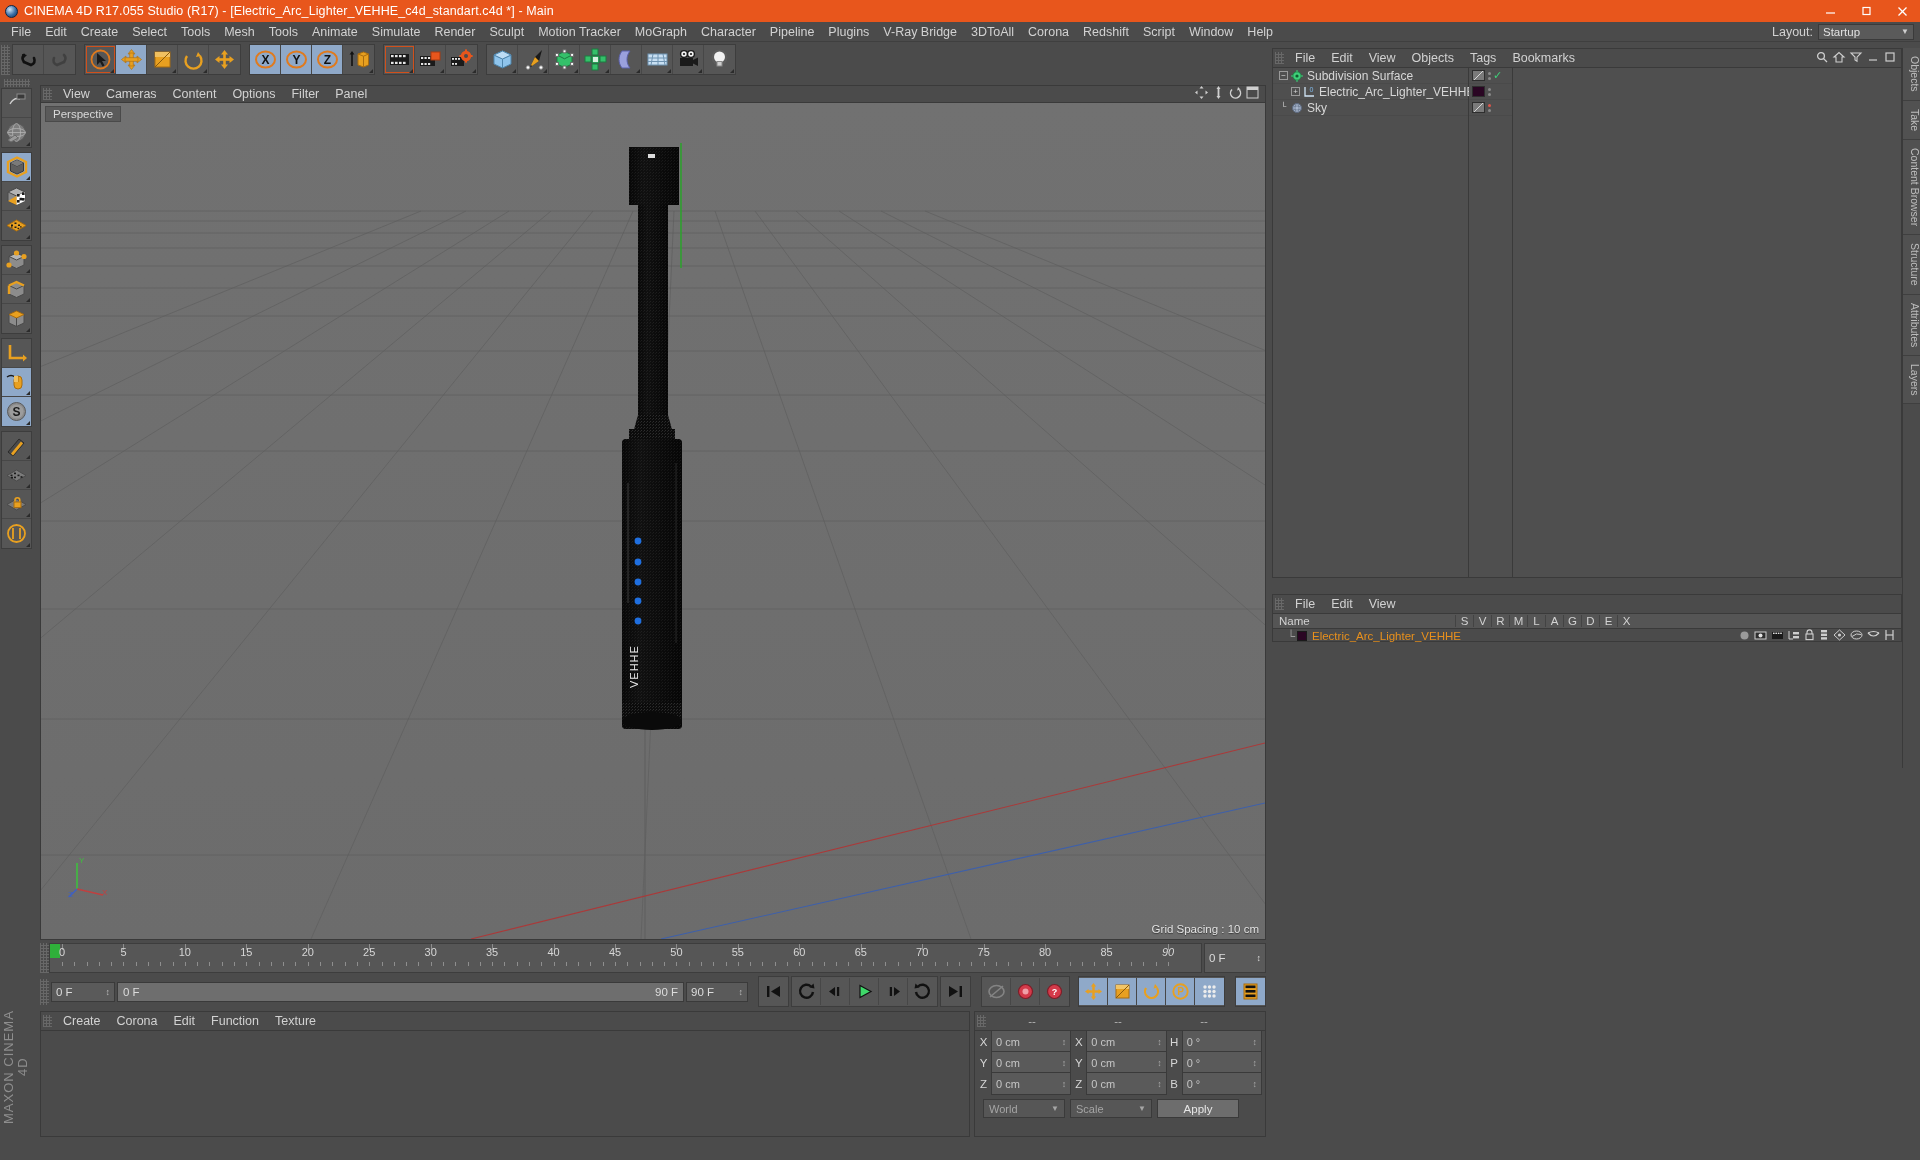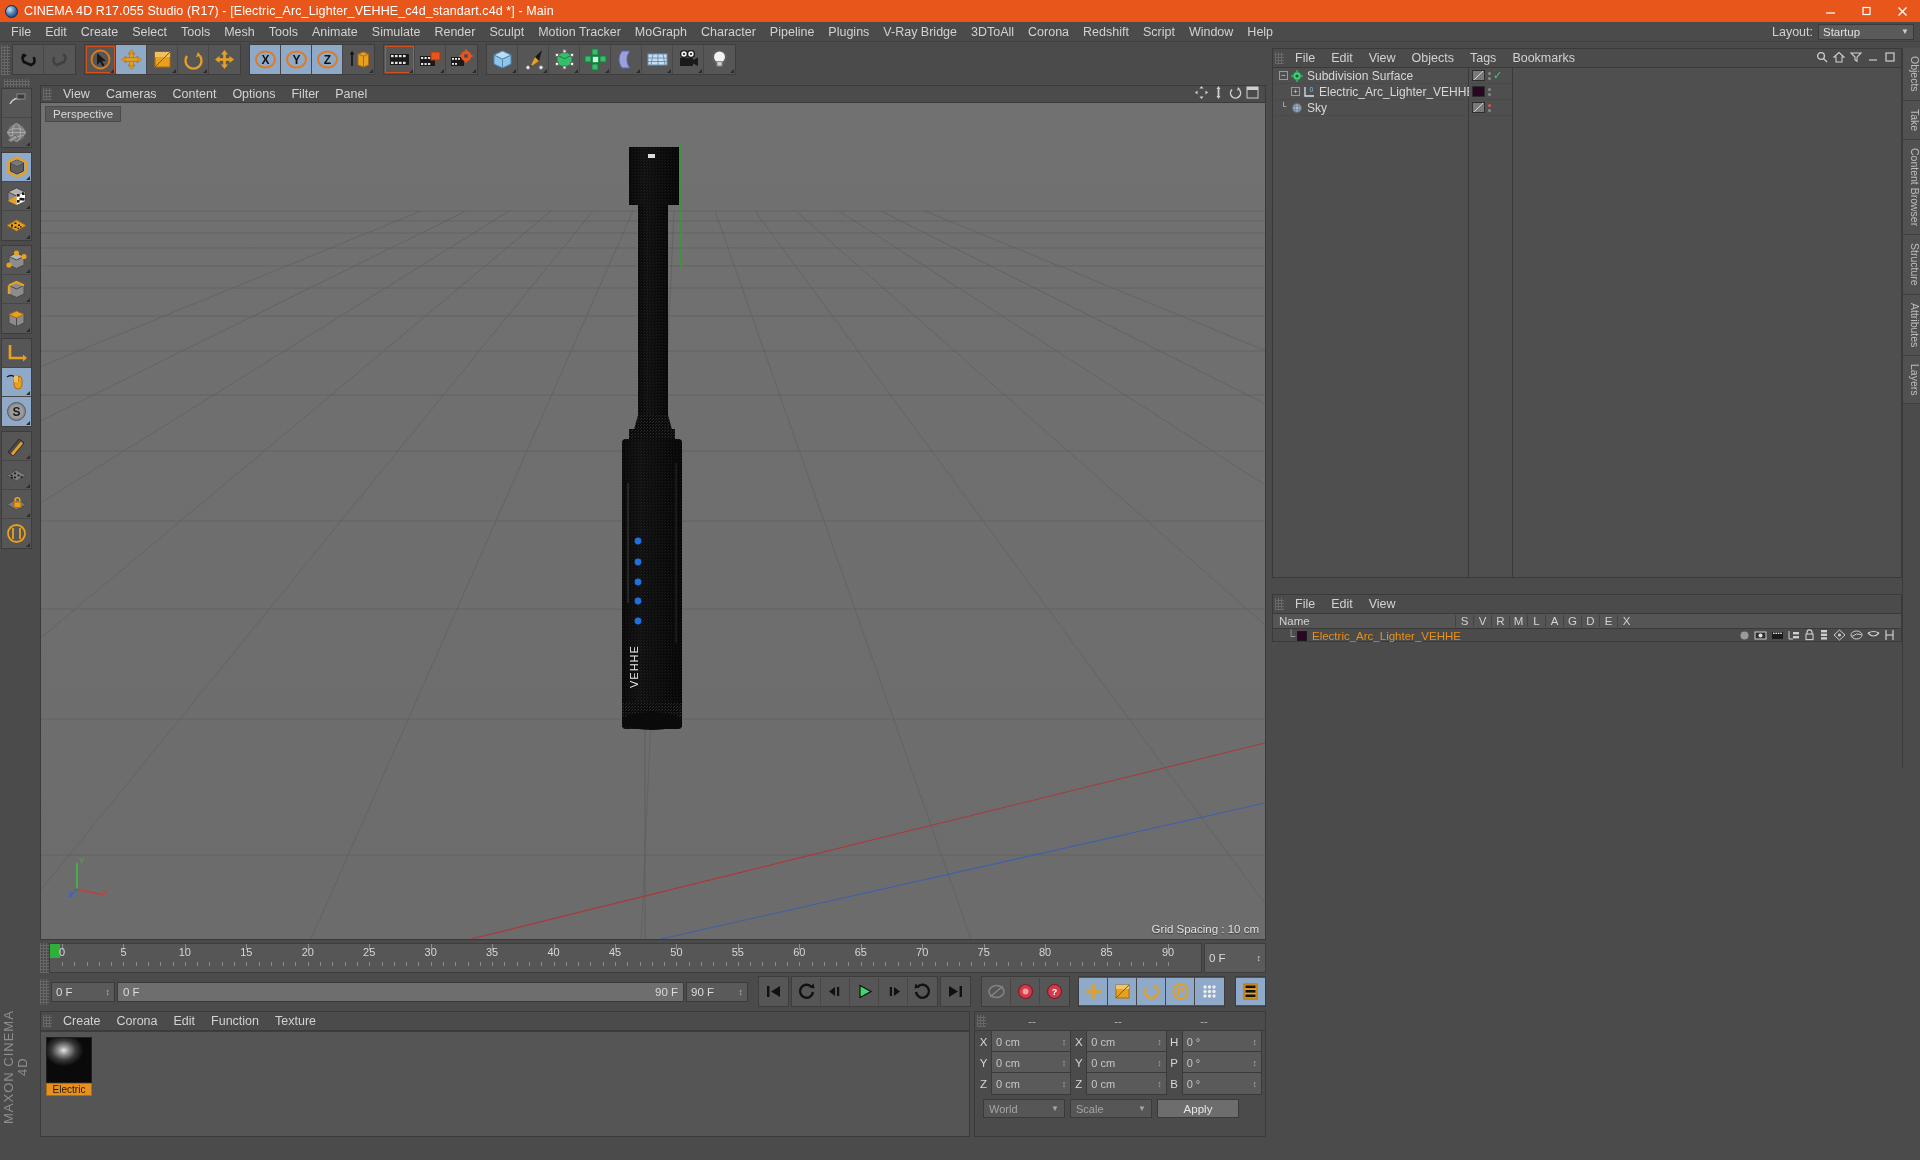--- a/index.html
+++ b/index.html
@@ -847,21 +847,21 @@
         <div class="tl-num" style="left: 810.778px;">65</div>
         <div class="tl-tick" style="left: 872.222px;"></div>
         <div class="tl-num" style="left: 872.222px;">70</div>
         <div class="tl-tick" style="left: 933.667px;"></div>
         <div class="tl-num" style="left: 933.667px;">75</div>
         <div class="tl-tick" style="left: 995.111px;"></div>
         <div class="tl-num" style="left: 995.111px;">80</div>
         <div class="tl-tick" style="left: 1056.56px;"></div>
         <div class="tl-num" style="left: 1056.56px;">85</div>
         <div class="tl-tick" style="left: 1118px;"></div>
-        <div class="tl-num" style="left: 1118px;">90</div>
+        <div class="tl-num" style="left: 1118px; font-style: italic;">90</div>
         <div class="tl-tick min" style="left: 12px;"></div>
         <div class="tl-tick min" style="left: 24.2889px;"></div>
         <div class="tl-tick min" style="left: 36.5778px;"></div>
         <div class="tl-tick min" style="left: 48.8667px;"></div>
         <div class="tl-tick min" style="left: 61.1556px;"></div>
         <div class="tl-tick min" style="left: 73.4444px;"></div>
         <div class="tl-tick min" style="left: 85.7333px;"></div>
         <div class="tl-tick min" style="left: 98.0222px;"></div>
         <div class="tl-tick min" style="left: 110.311px;"></div>
         <div class="tl-tick min" style="left: 122.6px;"></div>
@@ -1106,26 +1106,20 @@
 
   <div class="matmgr">
     <div class="mm-hdr">
       <div class="vgrip"></div>
       <div class="vmenu">Create</div>
       <div class="vmenu">Corona</div>
       <div class="vmenu">Edit</div>
       <div class="vmenu">Function</div>
       <div class="vmenu">Texture</div>
     </div>
-    <div class="mm-body">
-      <div class="mat">
-        <div class="mat-thumb"></div>
-        <div class="mat-name">Electric</div>
-      </div>
-    </div>
   </div>
 
   <div class="coords">
     <div class="co-hdr">
       <div class="vgrip"></div>
       <span class="h">--</span>
       <span class="h">--</span>
       <span class="h">--</span>
     </div>
 

